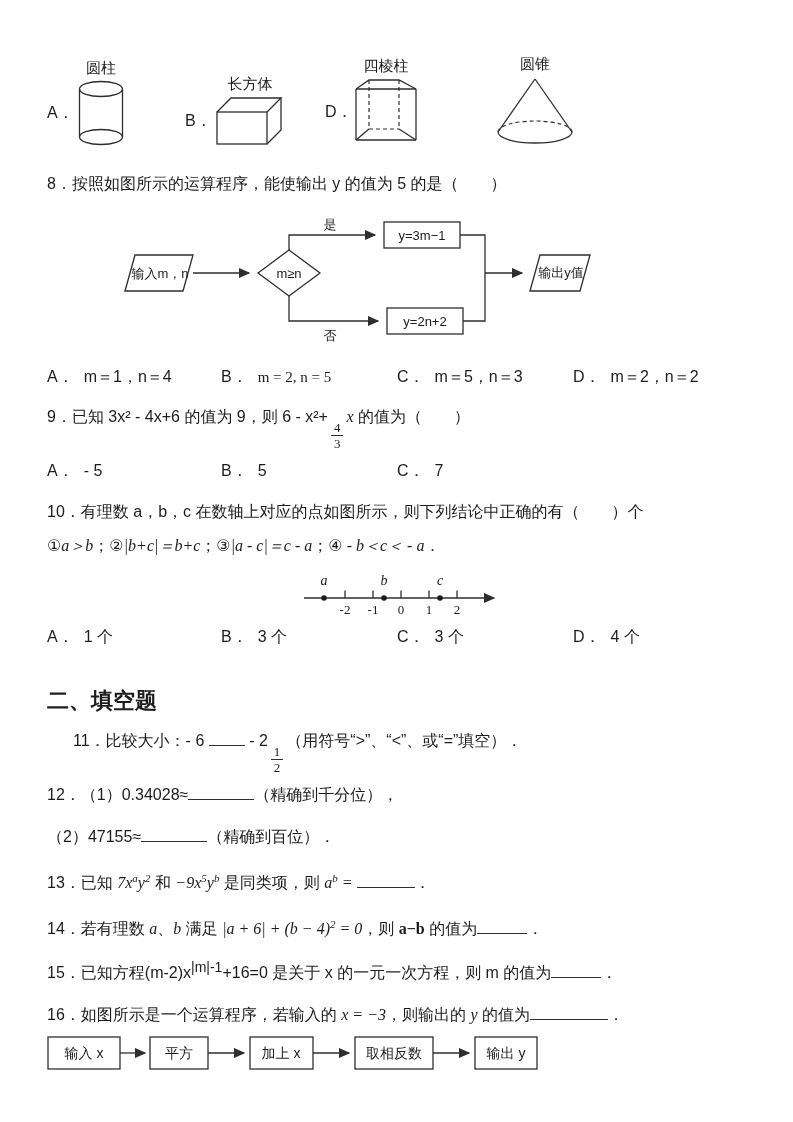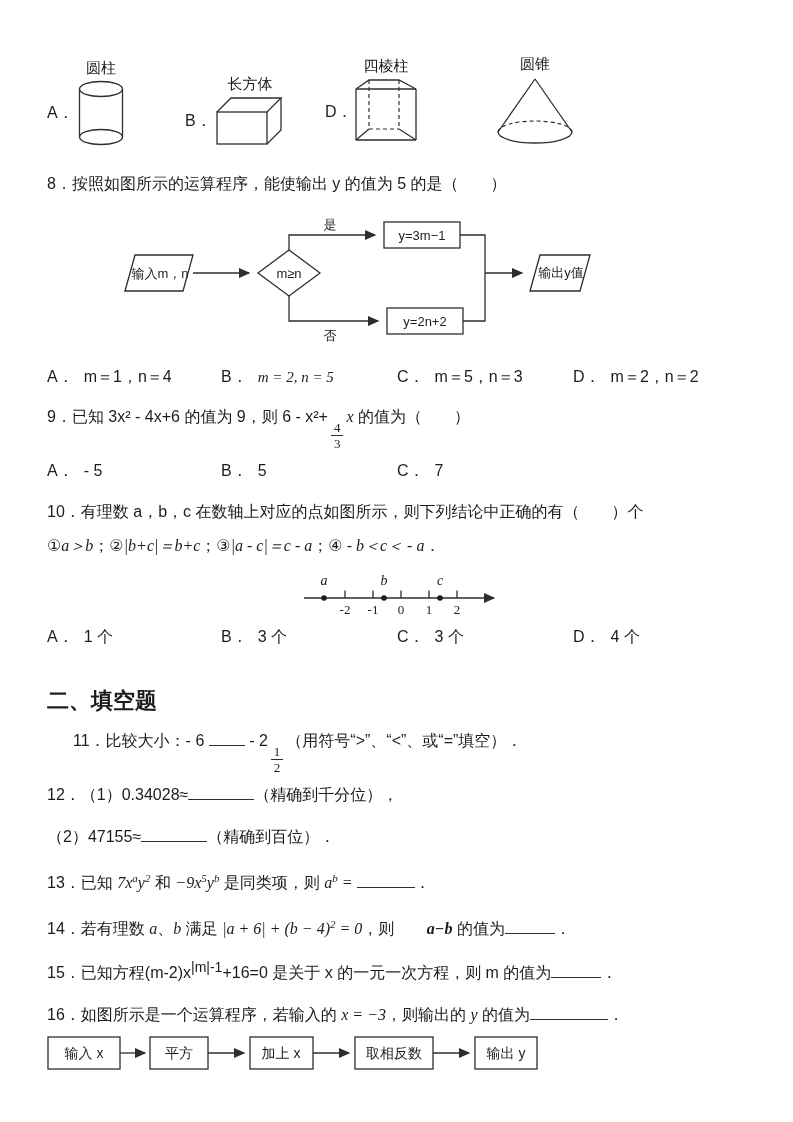--- a/index.html
+++ b/index.html
@@ -23,25 +23,25 @@
   svg text{font-family:"Liberation Sans","DejaVu Sans",sans-serif;font-size:13px;fill:#1c1c1c;text-anchor:middle;}
   svg text.nt{font-family:"Liberation Serif","DejaVu Serif",serif;font-size:13px;}
   svg text.pt{font-family:"Liberation Serif","DejaVu Serif",serif;font-style:italic;font-size:14px;}
   svg text.bt{font-size:14px;}
   .flow8{display:block;margin:12px 0 0 73px;}
   .numline{display:block;margin:12px 0 0 253px;}
   .flow16{display:block;margin:8px 0 0 0;}
   
   .options-row{display:grid;grid-template-columns:138px 140px 140px auto;margin-top:16px;line-height:22px;gap:36px;}
   .opt-label{margin-right:10px;}
-  .opt-serif{font-family:"Liberation Serif","DejaVu Serif",serif;font-style:italic;font-size:15px;}
+  .opt-serif{font-family:"Liberation Serif","DejaVu Serif",serif;font-size:15px;}
   
   .seg-n{}
   .seg-m{font-family:"Liberation Serif","DejaVu Serif",serif;font-style:italic;}
-  .seg-b{font-family:"Liberation Serif","DejaVu Serif",serif;font-style:italic;font-weight:bold;margin-left:28px;}
+  .seg-b{font-family:"Liberation Serif","DejaVu Serif",serif;font-weight:bold;}
   sup{line-height:0;}
   sup.seg-sup{font-family:"Liberation Serif","DejaVu Serif",serif;font-style:italic;font-size:11px;}
   sup.seg-sups{font-size:14px;margin-top:19px;}
   .blank{display:inline-block;border-bottom:1px solid #2e2e2e;height:15px;vertical-align:baseline;}
   .frac{display:inline-flex;flex-direction:column;align-items:center;vertical-align:-10px;
         font-family:"Liberation Serif","DejaVu Serif",serif;font-size:13px;line-height:1.1;margin:0 3px;}
   .frac .fn{border-bottom:1px solid #2e2e2e;padding:0 3px;}
   .frac .fd{padding-top:1px;}
   .section-title{font-size:22px;font-weight:bold;margin-top:40px;line-height:26px;}
   .mt8{margin-top:8px;}  .mt10{margin-top:10px;}

